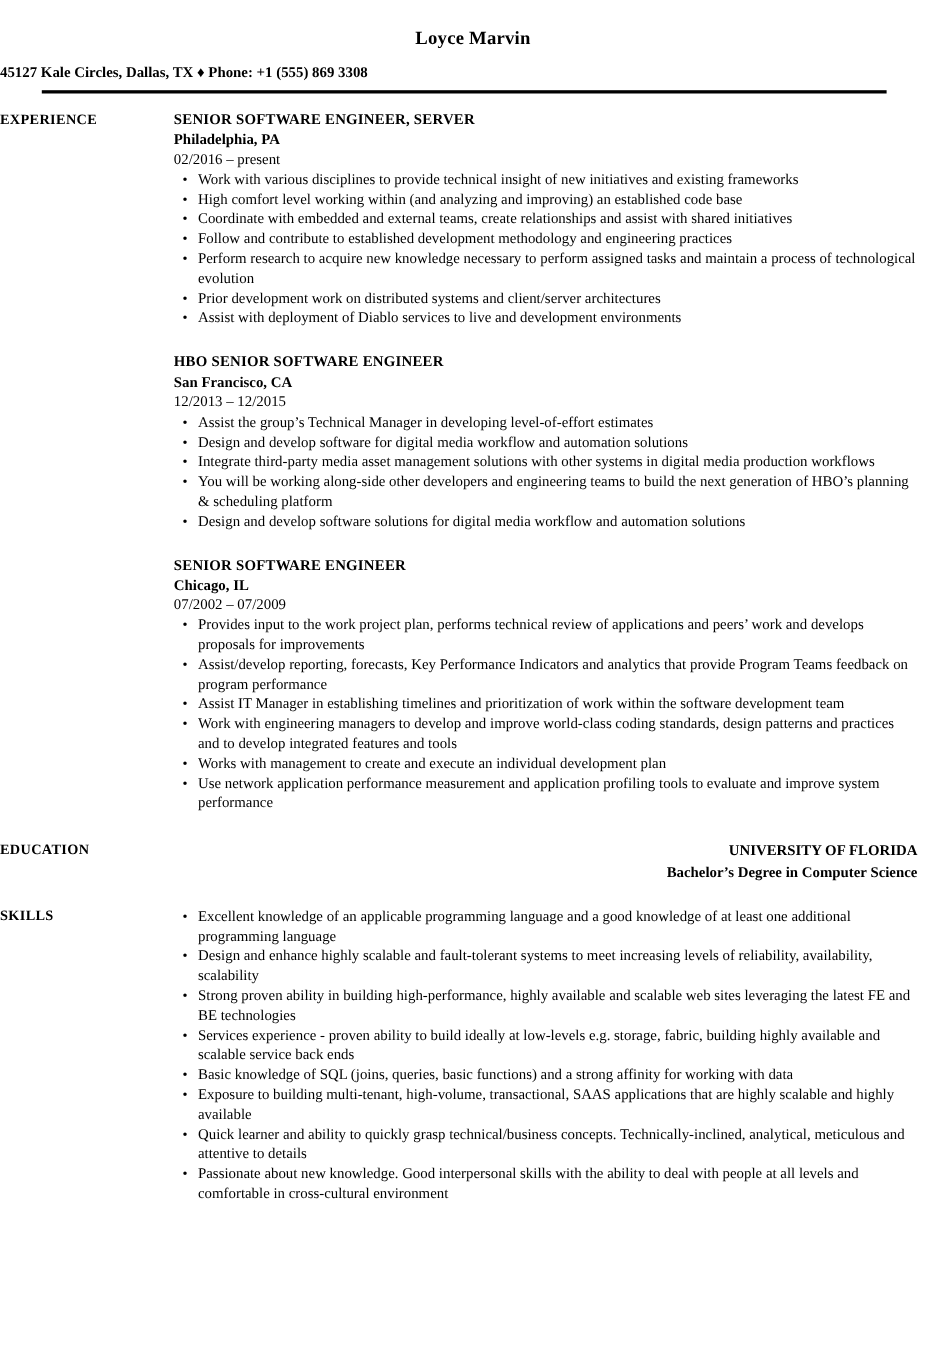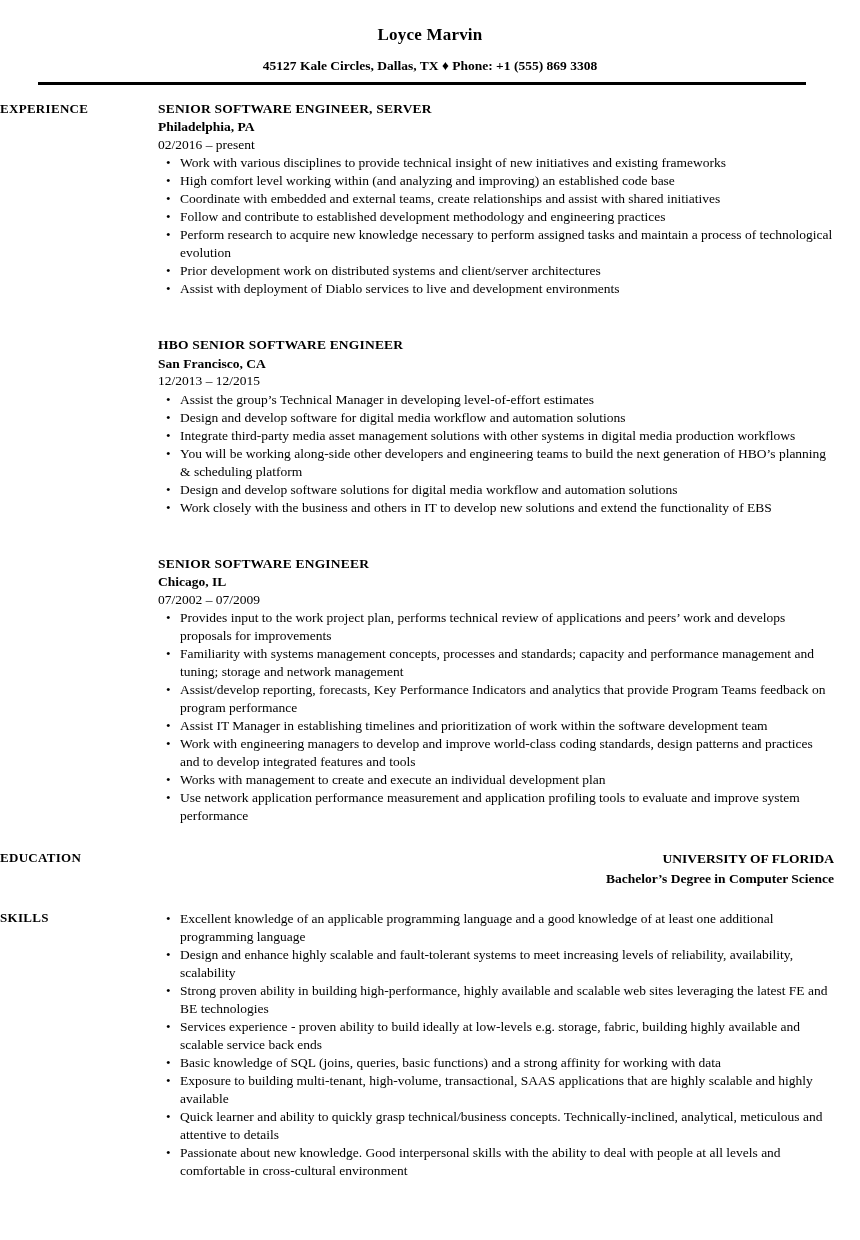--- a/index.html
+++ b/index.html
@@ -21,21 +21,20 @@
     line-height: 20px;
     font-weight: 700;
     text-align: center;
     letter-spacing: 0.2px;
   }
   .contact {
     margin-top: 12px;
     font-size: 13.5px;
     line-height: 17px;
     font-weight: 700;
-    text-align: center;
   }
   .rule {
     margin: 8px 54px 0 38px;
     height: 2.5px;
     background: #000000;
   }
 
   
   .row { display: flex; align-items: flex-start; }
   .row-experience { margin-top: 15px; }
@@ -48,21 +47,21 @@
     flex: 0 0 158px;
     font-weight: 700;
     font-size: 13px;
     line-height: 18.5px;
     letter-spacing: 0.3px;
     white-space: nowrap;
   }
   .content { width: 676px; flex: 0 0 676px; }
 
   
-  .job + .job { margin-top: 38px; }
+  .job + .job { margin-top: 22px; }
   .job-title    { font-weight: 700; font-size: 13.5px; line-height: 18.5px; letter-spacing: 0.2px; }
   .job-location { font-weight: 700; font-size: 13.5px; line-height: 18.5px; }
   .job-dates    { font-size: 13.5px; line-height: 16.5px; }
 
   
   ul.bullets { list-style: none; margin: 1px 0 0 0; padding: 0; }
   .bullets li {
     position: relative;
     padding-left: 22px;
     font-size: 13.5px;
@@ -112,31 +111,29 @@
       <div class="job">
         <div class="job-title">HBO SENIOR SOFTWARE ENGINEER</div>
         <div class="job-location">San Francisco, CA</div>
         <div class="job-dates">12/2013 – 12/2015</div>
         <ul class="bullets">
           <li>Assist the group’s Technical Manager in developing level-of-effort estimates</li>
           <li>Design and develop software for digital media workflow and automation solutions</li>
           <li>Integrate third-party media asset management solutions with other systems in digital media production workflows</li>
           <li>You will be working along-side other developers and engineering teams to build the next generation of HBO’s planning &amp; scheduling platform</li>
           <li>Design and develop software solutions for digital media workflow and automation solutions</li>
-          <li>Work closely with the business and others in IT to develop new solutions and extend the functionality of EBS</li>
         </ul>
       </div>
 
       <div class="job">
         <div class="job-title">SENIOR SOFTWARE ENGINEER</div>
         <div class="job-location">Chicago, IL</div>
         <div class="job-dates">07/2002 – 07/2009</div>
         <ul class="bullets">
           <li>Provides input to the work project plan, performs technical review of applications and peers’ work and develops proposals for improvements</li>
-          <li>Familiarity with systems management concepts, processes and standards; capacity and performance management and tuning; storage and network management</li>
           <li>Assist/develop reporting, forecasts, Key Performance Indicators and analytics that provide Program Teams feedback on program performance</li>
           <li>Assist IT Manager in establishing timelines and prioritization of work within the software development team</li>
           <li>Work with engineering managers to develop and improve world-class coding standards, design patterns and practices and to develop integrated features and tools</li>
           <li>Works with management to create and execute an individual development plan</li>
           <li>Use network application performance measurement and application profiling tools to evaluate and improve system performance</li>
         </ul>
       </div>
 
     </div>
   </div>

